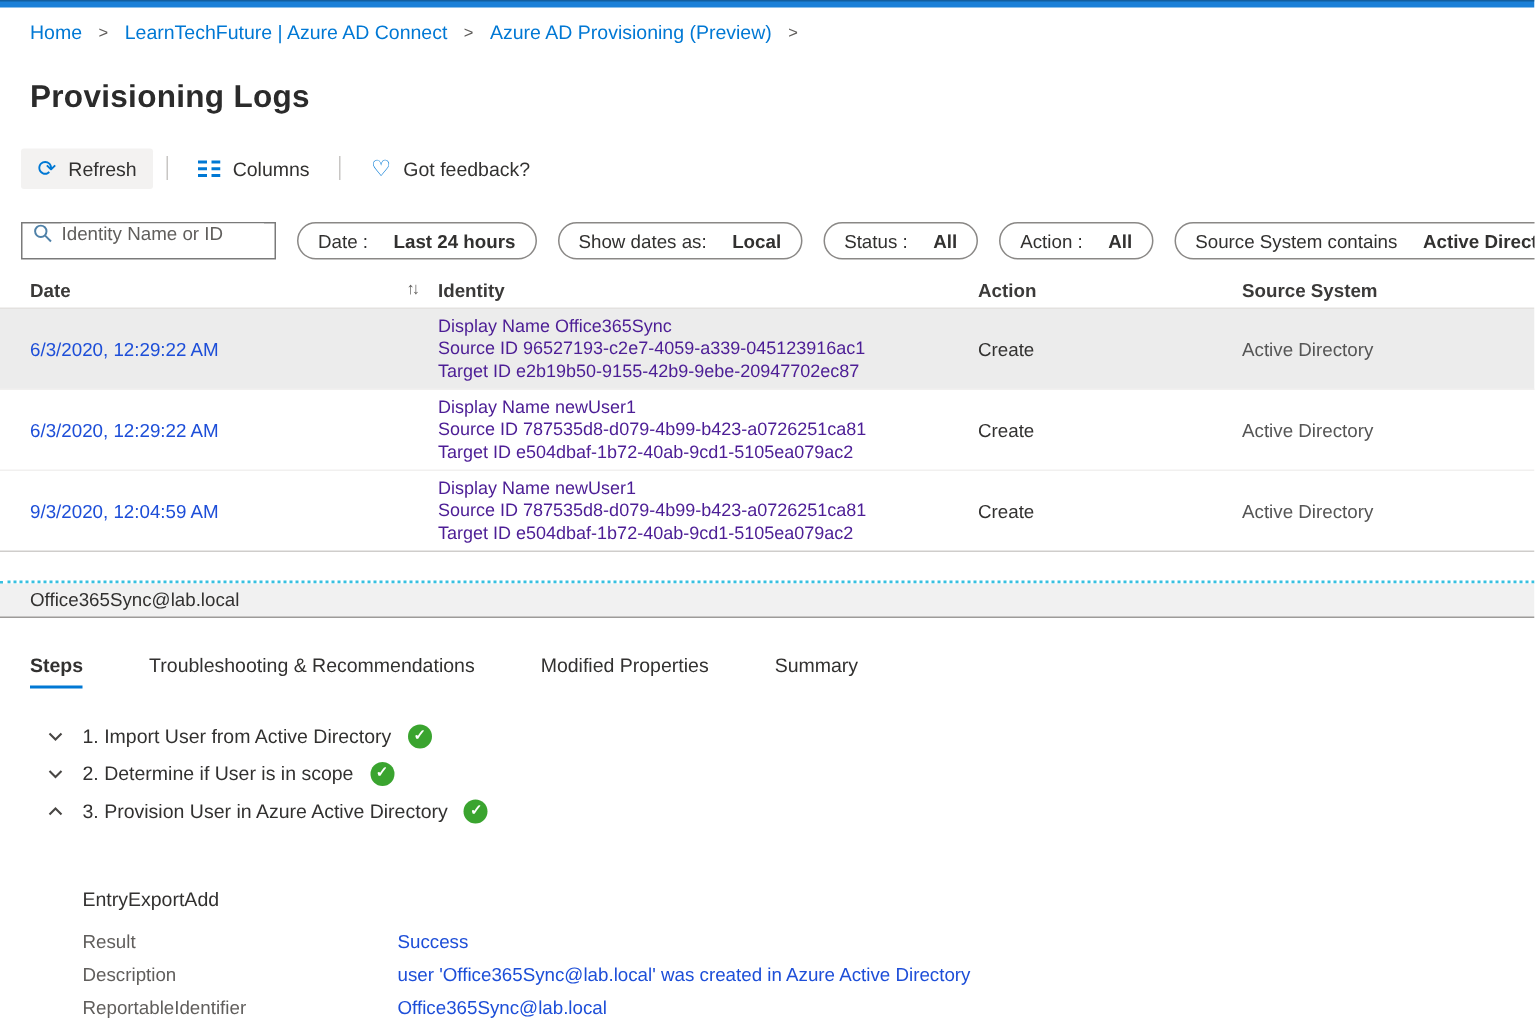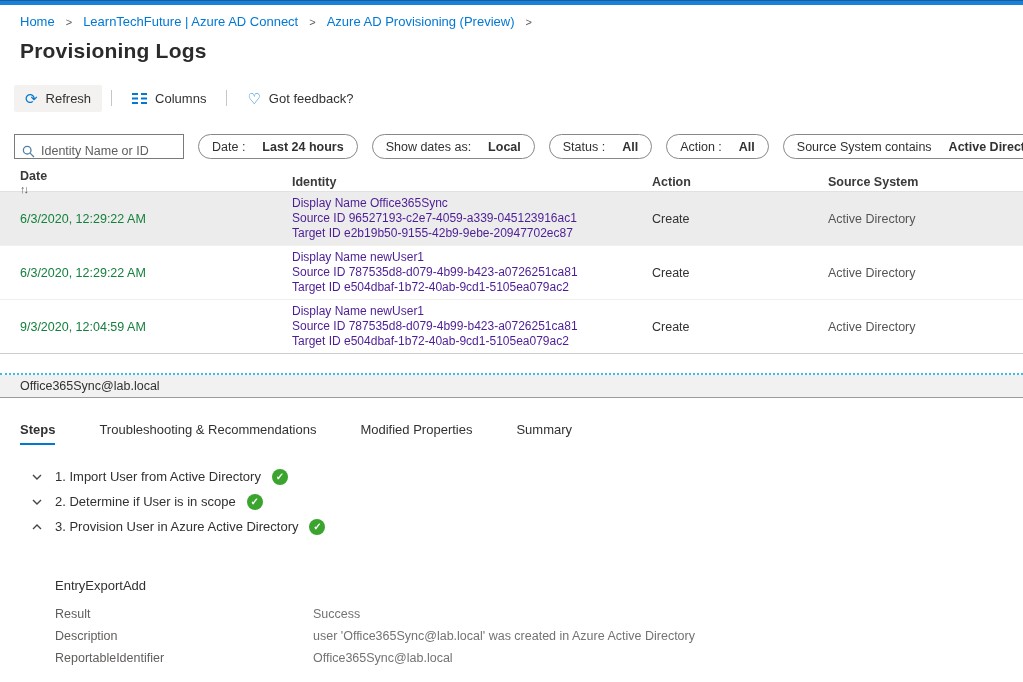--- a/index.html
+++ b/index.html
@@ -5,49 +5,49 @@
   * { margin:0; padding:0; box-sizing:border-box; }
   html,body { width:1023px; height:682px; overflow:hidden; background:#fff;
     font-family:"Liberation Sans", sans-serif; color:#323130; }
 
   .top-accent { height:5px; background:#1b80d8; border-top:1px solid #135e9e; }
 
   .breadcrumb { margin:9px 0 0 20px; font-size:13px; display:flex; align-items:center; gap:11px; white-space:nowrap; }
   .breadcrumb a { color:#0078d4; text-decoration:none; cursor:pointer; }
   .breadcrumb .sep { color:#605e5c; font-size:11px; }
 
-  .page-title { margin:10px 0 0 20px; font-size:21px; font-weight:600; color:#2b2b2b; letter-spacing:.2px; }
+  .page-title { margin:24px 0 0 20px; font-size:21px; font-weight:600; color:#2b2b2b; letter-spacing:.2px; }
 
   .toolbar { margin:20px 0 0 14px; display:flex; align-items:center; height:30px; }
   .tb-btn { display:flex; align-items:center; gap:8px; padding:6px 11px; font-size:13px; color:#323130;
     background:transparent; border:none; cursor:pointer; border-radius:2px; font-family:inherit; }
   .tb-btn.hovered { background:#f3f2f1; }
   .tb-icon { color:#0078d4; font-size:15px; line-height:1; display:inline-flex; }
   .tb-sep { width:1px; height:16px; background:#c8c6c4; margin:0 9px; }
 
   .filter-row { margin:21px 0 0 14px; display:flex; align-items:center; gap:14px; white-space:nowrap; }
-  .search-box { width:170px; height:25px; border:1px solid #7a7a7a; background:#fff; display:flex; align-items:flex-end; padding:0 7px; gap:6px; }
+  .search-box { width:170px; height:25px; border:1px solid #7a7a7a; background:#fff; display:flex; align-items:flex-start; padding:0 7px; gap:6px; }
   .search-box input { border:none; outline:none; flex:1; font-size:12.5px; font-family:inherit; color:#323130; min-width:0; }
   .search-box input::placeholder { color:#605e5c; }
   .pill { height:25px; border:1px solid #8a8886; border-radius:13px; background:#fff; display:flex; align-items:center;
     padding:0 13px; gap:17px; font-size:12.5px; color:#323130; cursor:pointer; flex:0 0 auto; }
   .pill b { font-weight:700; }
   .pill-remove { width:15px; height:15px; border-radius:50%; background:#59595c; color:#fff; font-size:11px; line-height:15px;
     text-align:center; margin-left:6px; cursor:pointer; }
 
   .grid { margin-top:10px; font-size:12.5px; }
   .grid-row { display:grid; grid-template-columns:272px 360px 176px 195px; padding-left:20px; align-items:center; }
   .grid-head { height:23px; border-bottom:1px solid #e3e1df; font-weight:600; color:#3b3a39; }
-  .head-date { display:flex; justify-content:space-between; align-items:flex-start; padding-right:14px; cursor:pointer;flex-direction:column; }
+  .head-date { display:flex; justify-content:space-between; align-items:flex-start; padding-right:14px; cursor:pointer; }
   .sort-glyph { font-size:11px; color:#605e5c; letter-spacing:-2px; }
   .data-row { border-bottom:1px solid #f1f0ef; cursor:pointer; }
   .data-row.selected { background:#ececec; }
   .data-row:last-child { border-bottom:1px solid #cfcdcb; }
   .cell-identity { font-size:12px; line-height:15px; padding:4px 0; color:#4c1d95; }
-  .cell-date { color:#15803d; }
+  .cell-date { color:#1d4ed8; }
   .cell-source { color:#555; }
 
   .resizer { margin-top:19px; border-top:2px dotted #38c0e0; cursor:row-resize; }
   .panel-header { height:23px; background:#f1f1f1; border-bottom:1px solid #9d9b99; display:flex; align-items:center;
     padding-left:20px; font-size:12.5px; color:#323130; }
 
   .tabs { margin:24px 0 0 20px; display:flex; gap:44px; font-size:13px; }
   .tab { padding-bottom:6px; cursor:pointer; color:#323130; border-bottom:2px solid transparent; }
   .tab.active { font-weight:600; border-bottom-color:#0078d4; }
 
@@ -56,21 +56,21 @@
   .chev { display:inline-flex; width:14px; justify-content:center; cursor:pointer; }
   .step-label { margin-left:4px; }
   .check-icon { width:16px; height:16px; border-radius:50%; background:#3aa42f; color:#fff; font-size:10px; font-weight:700;
     line-height:16px; text-align:center; margin-left:4px; }
 
   .step-detail { margin:41px 0 0 55px; font-size:12.5px; }
   .detail-title { color:#323130; font-size:13px; }
   .detail-rows { margin-top:13px; display:flex; flex-direction:column; gap:7px; }
   .detail-row { display:grid; grid-template-columns:210px auto; align-items:center; height:15px; }
   .detail-label { color:#605e5c; }
-  .detail-value { color:#737373;margin-left:48px; }
+  .detail-value { color:#1d4ed8; }
 </style>
 </head>
 <body>
 
 <div class="top-accent"></div>
 
 <nav class="breadcrumb">
   <a>Home</a>
   <span class="sep">&gt;</span>
   <a>LearnTechFuture | Azure AD Connect</a>

